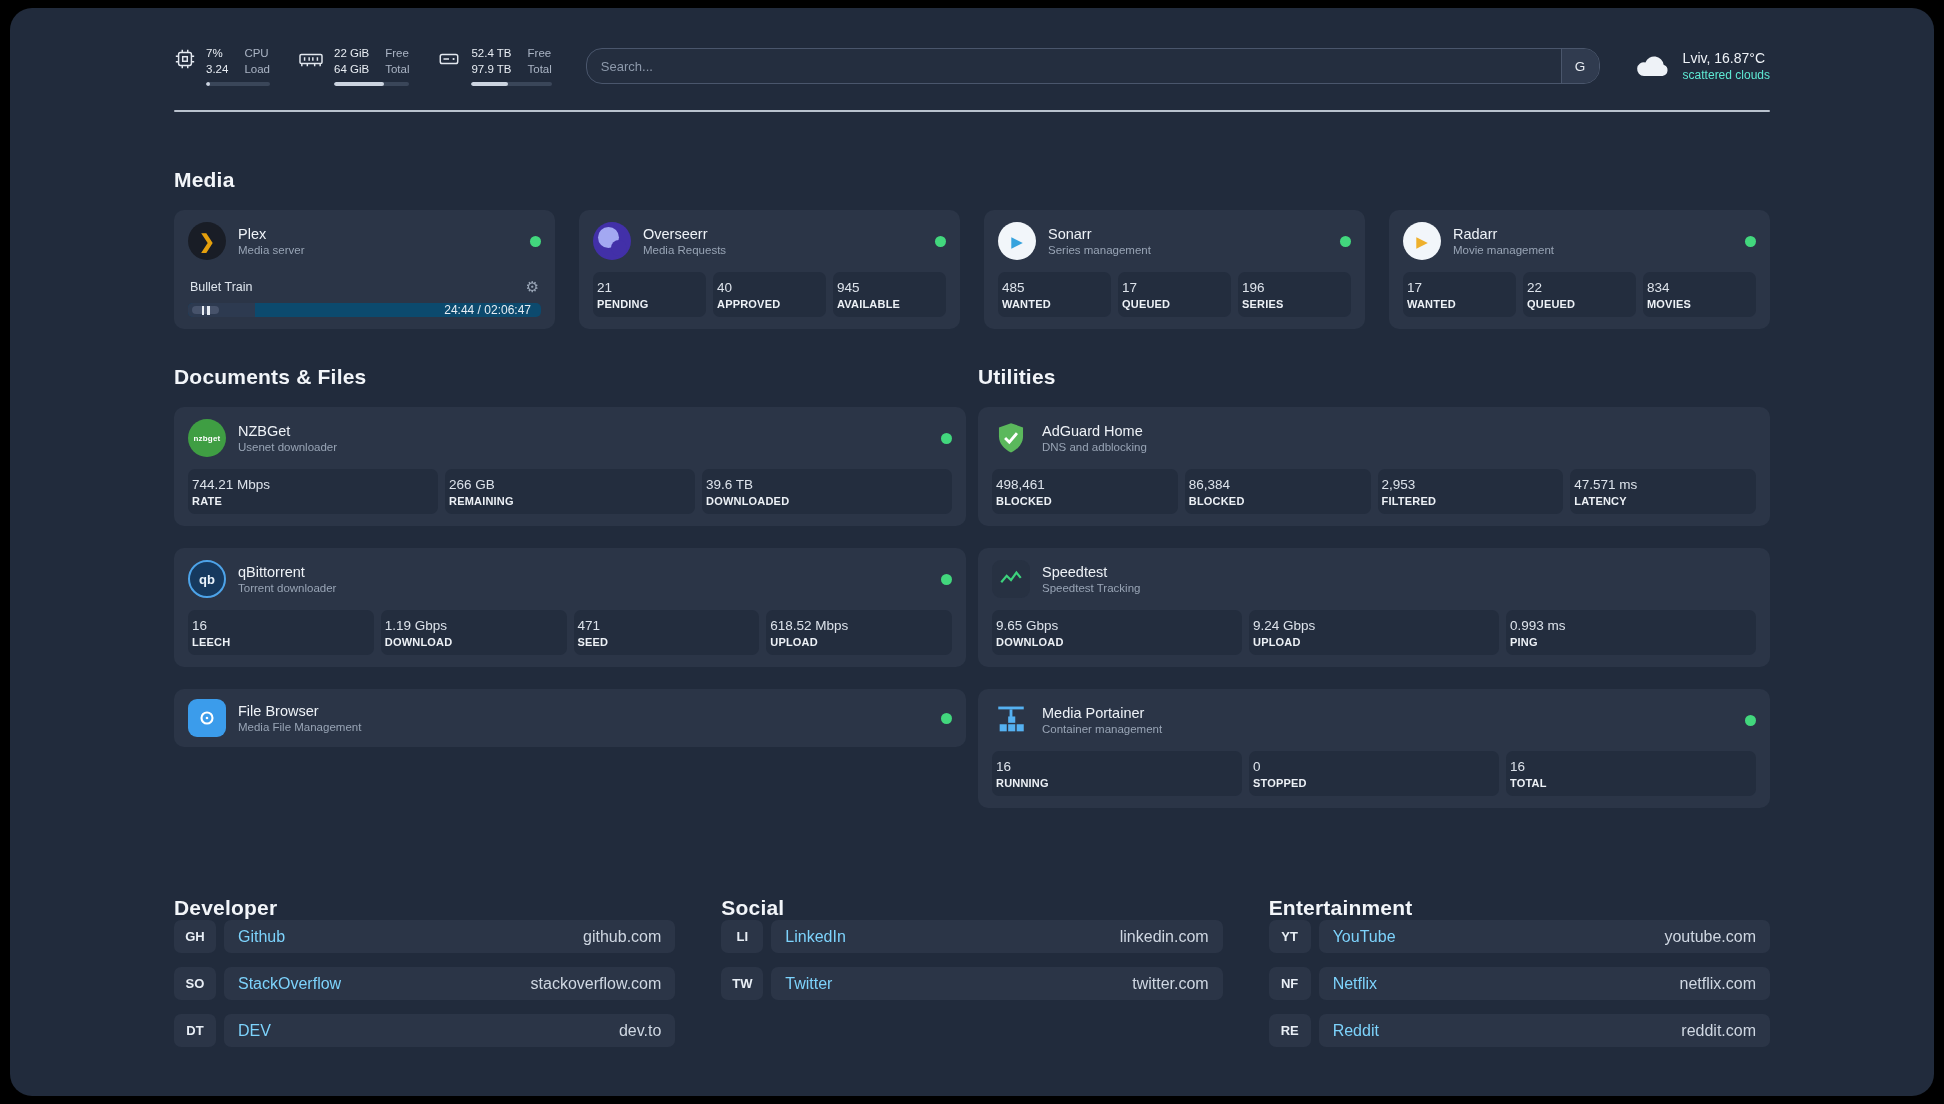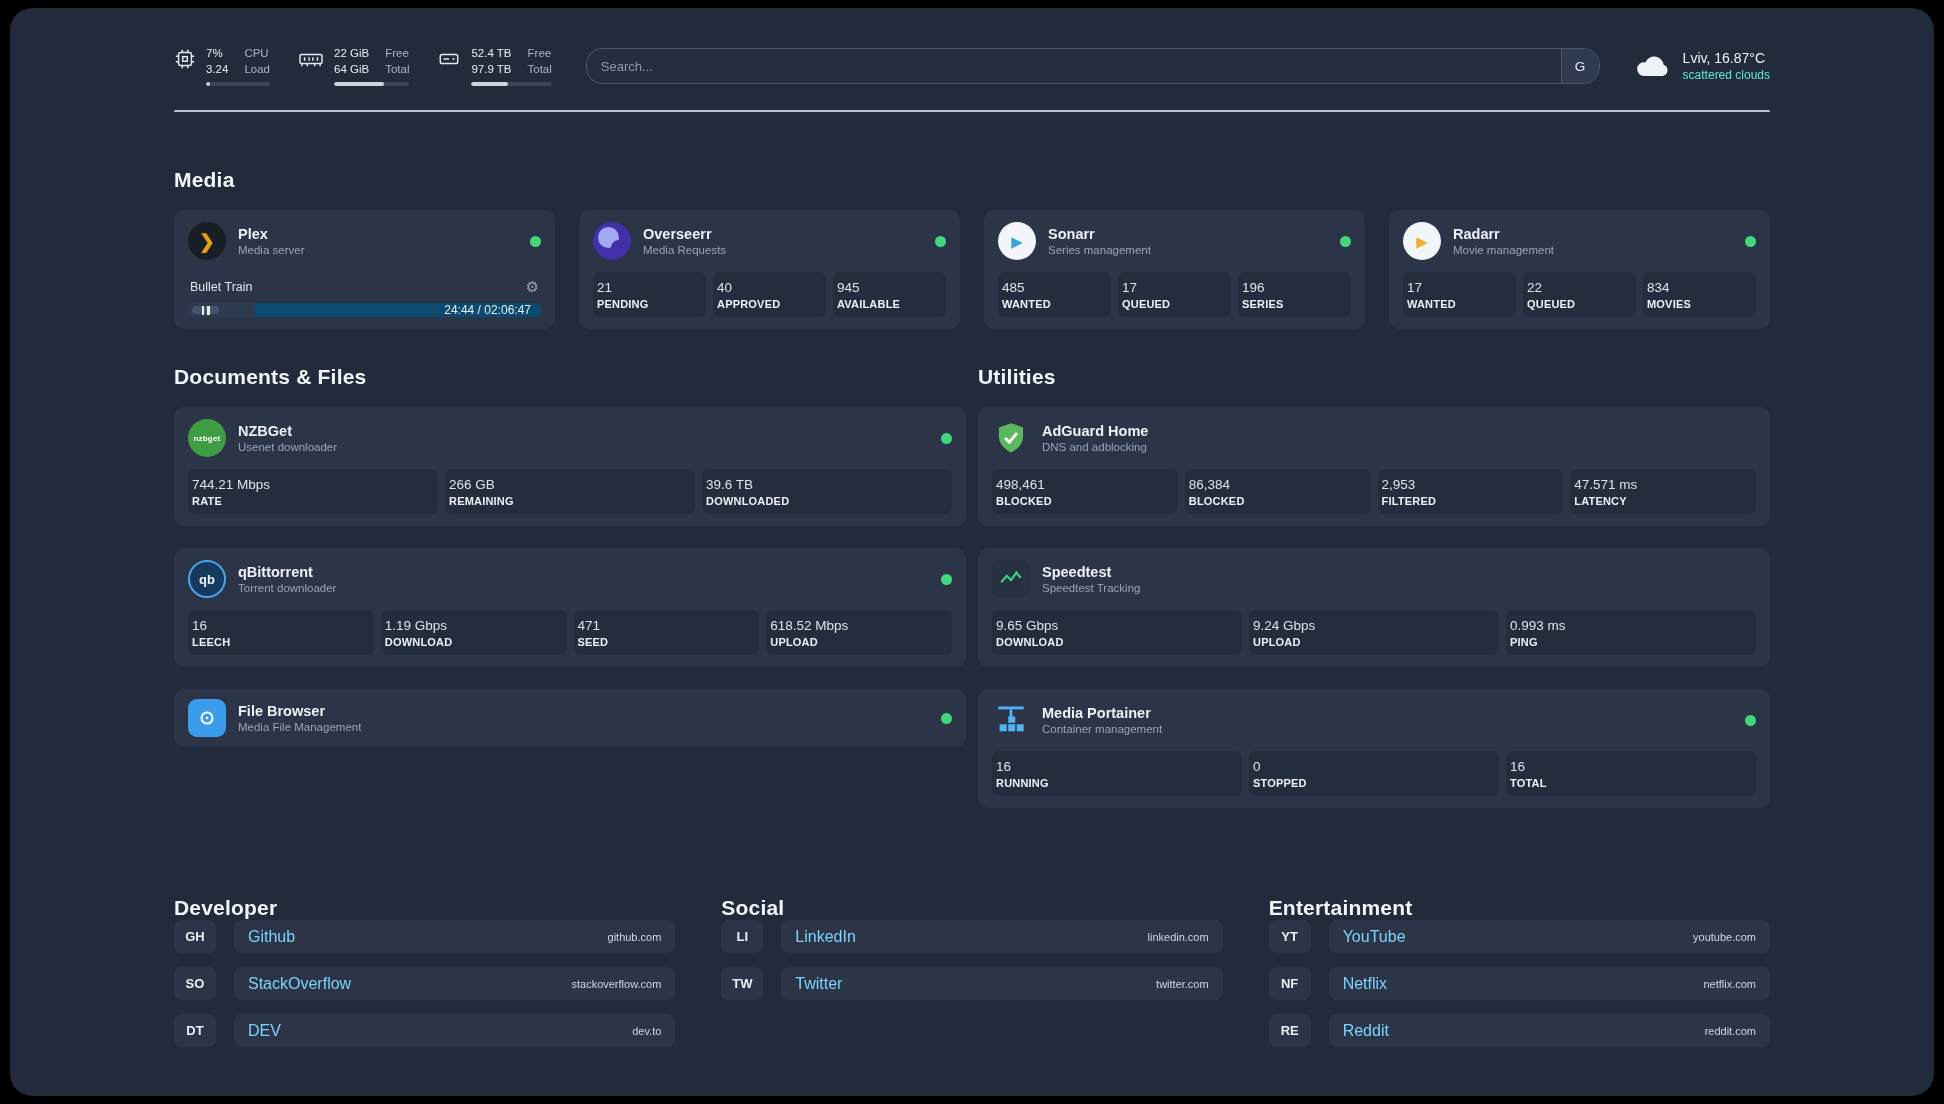--- a/index.html
+++ b/index.html
@@ -35,21 +35,21 @@
   .sec-title{font-size:21px;font-weight:600;color:#f2f5f9;letter-spacing:.2px}
   .media-sec{margin-top:56px}
   .cards4{display:grid;grid-template-columns:repeat(4,1fr);gap:24px;margin-top:18px}
 
   .card{background:#2b3547;border-radius:10px;padding:12px 14px;display:flex;flex-direction:column;justify-content:space-between;cursor:pointer}
   .card-head{display:flex;align-items:center;gap:12px}
   .app-icon{width:38px;height:38px;border-radius:50%;display:flex;align-items:center;justify-content:center;position:relative;flex-shrink:0;overflow:hidden}
   .app-icon.sq{border-radius:9px}
   .app-icon.bare{background:transparent !important;overflow:visible}
   .app-meta{display:flex;flex-direction:column}
-  .app-name{font-size:14.5px;font-weight:700;color:#eef2f7}
+  .app-name{font-size:14.5px;font-weight:400;color:#eef2f7}
   .app-sub{font-size:11.5px;color:#98a4b5;margin-top:2px}
   .dot{width:11px;height:11px;border-radius:50%;background:#42d77d;margin-left:auto;flex-shrink:0}
 
   .stats{display:flex;gap:7px;margin-top:12px}
   .stat{flex:1;background:#232d3e;border-radius:7px;padding:8px 4px 7px}
   .stat-val{font-size:13.5px;color:#dde3eb}
   .stat-lbl{font-size:11px;font-weight:700;color:#edf1f6;margin-top:3px;letter-spacing:.2px}
 
   
   .player{margin-top:8px}
@@ -79,25 +79,25 @@
   .ic-nzb{background:#3f9e43}
   .ic-nzb span{font-size:8px;font-weight:700;color:#fff;letter-spacing:.2px}
   .ic-qb{background:#16395e;border:2px solid #4da3e8}
   .ic-qb span{font-size:13px;font-weight:700;color:#eaf3fb}
   .ic-fb{background:#3b9ceb}
   .ic-st{background:#273142;border-radius:9px}
 
   
   .bms{display:grid;grid-template-columns:1fr 1fr 1fr;gap:0 46px;margin-top:66px;padding-bottom:48px}
   .bm-group .sec-title{}
-  .bm-row{display:flex;gap:18px;height:33px;margin-bottom:14px;cursor:pointer}
+  .bm-row{display:flex;gap:8px;height:33px;margin-bottom:14px;cursor:pointer}
   .bm-abbr{width:42px;height:100%;background:#2b3547;border-radius:7px;display:flex;align-items:center;justify-content:center;font-size:13px;font-weight:600;color:#e8eef5}
   .bm-pill{flex:1;height:100%;background:#2b3547;border-radius:7px;display:flex;align-items:center;justify-content:space-between;padding:0 14px}
   .bm-name{font-size:16px;color:#7dd3fc}
-  .bm-url{font-size:11px;color:#cfd7e2}
+  .bm-url{font-size:16px;color:#cfd7e2}
 </style>
 </head>
 <body>
 
 <div class="frame">
 <div class="content">
 
   <header class="topbar">
 
     <div class="sys">

